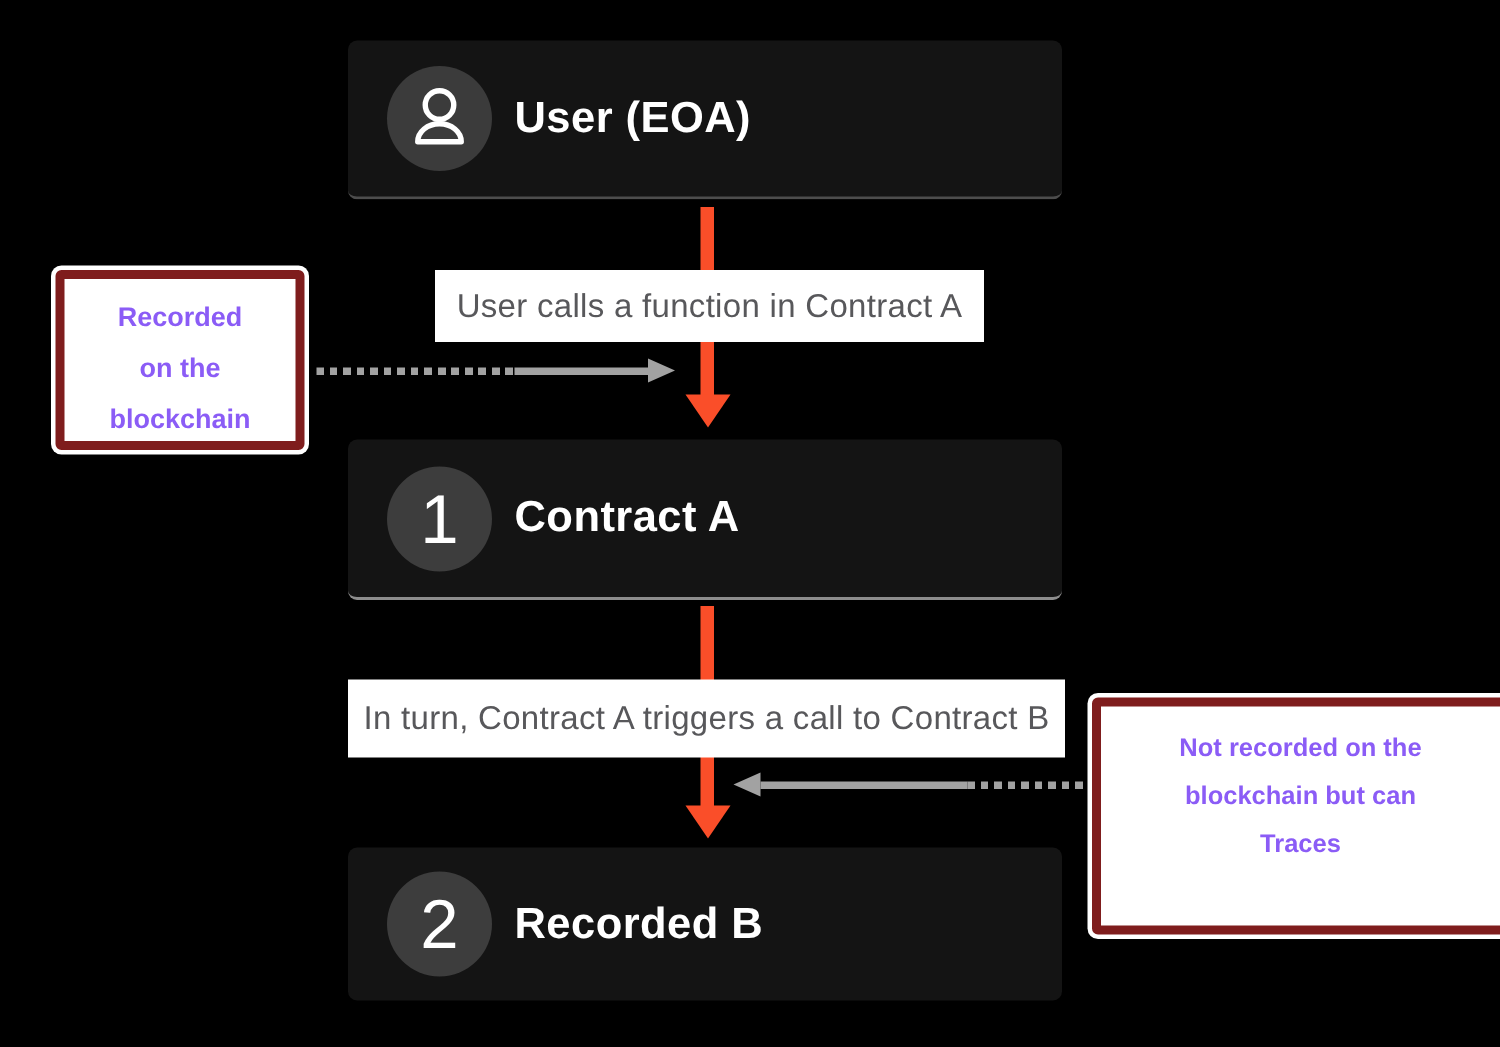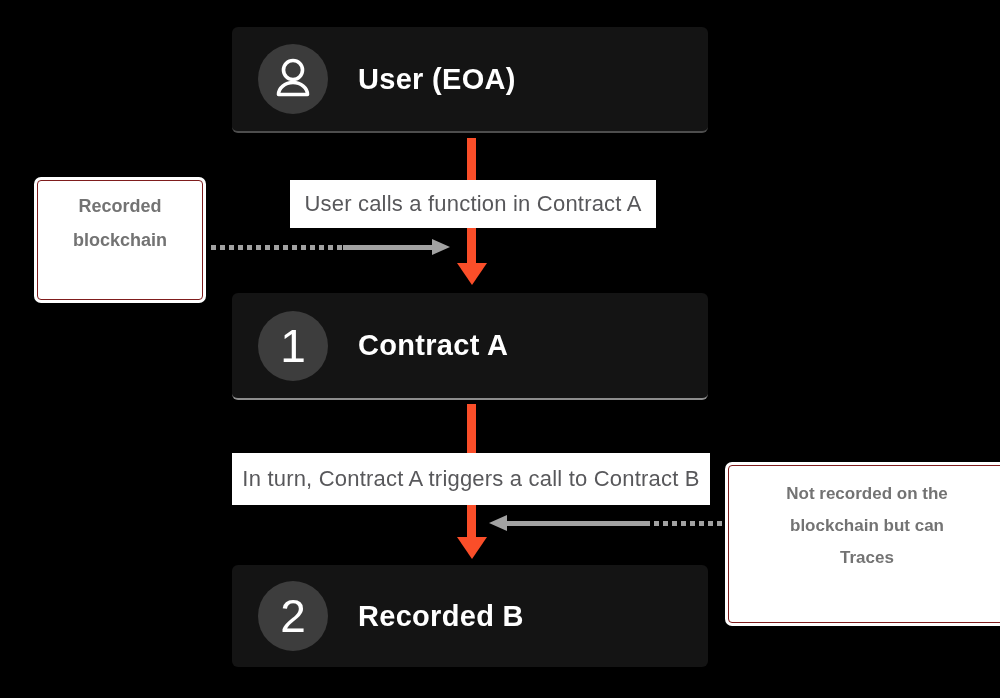--- a/index.html
+++ b/index.html
@@ -4,21 +4,21 @@
 <style>
   html,body { margin:0; padding:0; background:#000; }
   .canvas {
     position:relative; width:1000px; height:698px; background:#000000;
     font-family:"Liberation Sans", sans-serif; overflow:hidden;
   }
 
   
   .node {
     position:absolute; left:232px; width:476px; background:#141414;
-    border-radius:6px; display:flex; align-items:center; gap:30px;
+    border-radius:6px; display:flex; align-items:center; gap:15px;
     padding-left:26px; box-sizing:border-box; z-index:2;
   }
   #user-box       { top:27px;  height:106px; border-bottom:2px solid #4d4d4d; }
   #contract-a-box { top:293px; height:107px; border-bottom:2px solid #8d8d8d; }
   #contract-b-box { top:565px; height:102px; }
   .badge {
     width:70px; height:70px; border-radius:50%; background:#3d3d3d; color:#ffffff;
     display:flex; align-items:center; justify-content:center;
     font-size:46px; font-weight:400; flex:0 0 auto;
   }
@@ -62,23 +62,23 @@
   #gray-r-head  {
     position:absolute; left:489px; top:515px; width:0; height:0; z-index:1;
     border-top:8.5px solid transparent; border-bottom:8.5px solid transparent;
     border-right:18px solid #A2A2A2;
   }
   #gray-r-solid { left:507px; top:521px; width:138px; }
   #gray-r-dash  { left:645px; top:521px; width:83px;  }
 
   
   .callout {
-    position:absolute; background:#ffffff; border:1px solid #7f1d1d;
+    position:absolute; background:#ffffff; border:6px solid #7f1d1d;
     box-shadow:0 0 0 3px #ffffff; border-radius:4px; box-sizing:border-box;
-    text-align:center; color:#737373; font-weight:bold; z-index:4;
+    text-align:center; color:#8b5cf6; font-weight:bold; z-index:4;
   }
   #callout-left  { left:37px;  top:180px; width:166px; height:120px; font-size:18px; line-height:34px; padding-top:8px; }
   #callout-right { left:728px; top:437px; width:278px; height:158px; font-size:17px; line-height:32px; padding-top:12px;margin-top:28px; }
 </style>
 </head>
 <body>
 
 <div class="canvas">
 
   <div class="node" id="user-box">
@@ -93,20 +93,21 @@
     <div class="node-title">User (EOA)</div>
   </div>
 
   <div class="stem" id="stem-1"></div>
   <div class="tri-down" id="head-1"></div>
 
   <div class="flow-label" id="flow-label-1">User calls a function in Contract A</div>
 
   <div class="callout" id="callout-left">
     <div>Recorded</div>
+    <div>on the</div>
     <div>blockchain</div>
   </div>
 
   <div class="gray-dash" id="gray-l-dash"></div>
   <div class="gray-line" id="gray-l-solid"></div>
   <div id="gray-l-head"></div>
 
   <div class="node" id="contract-a-box">
     <div class="badge">1</div>
     <div class="node-title">Contract A</div>

